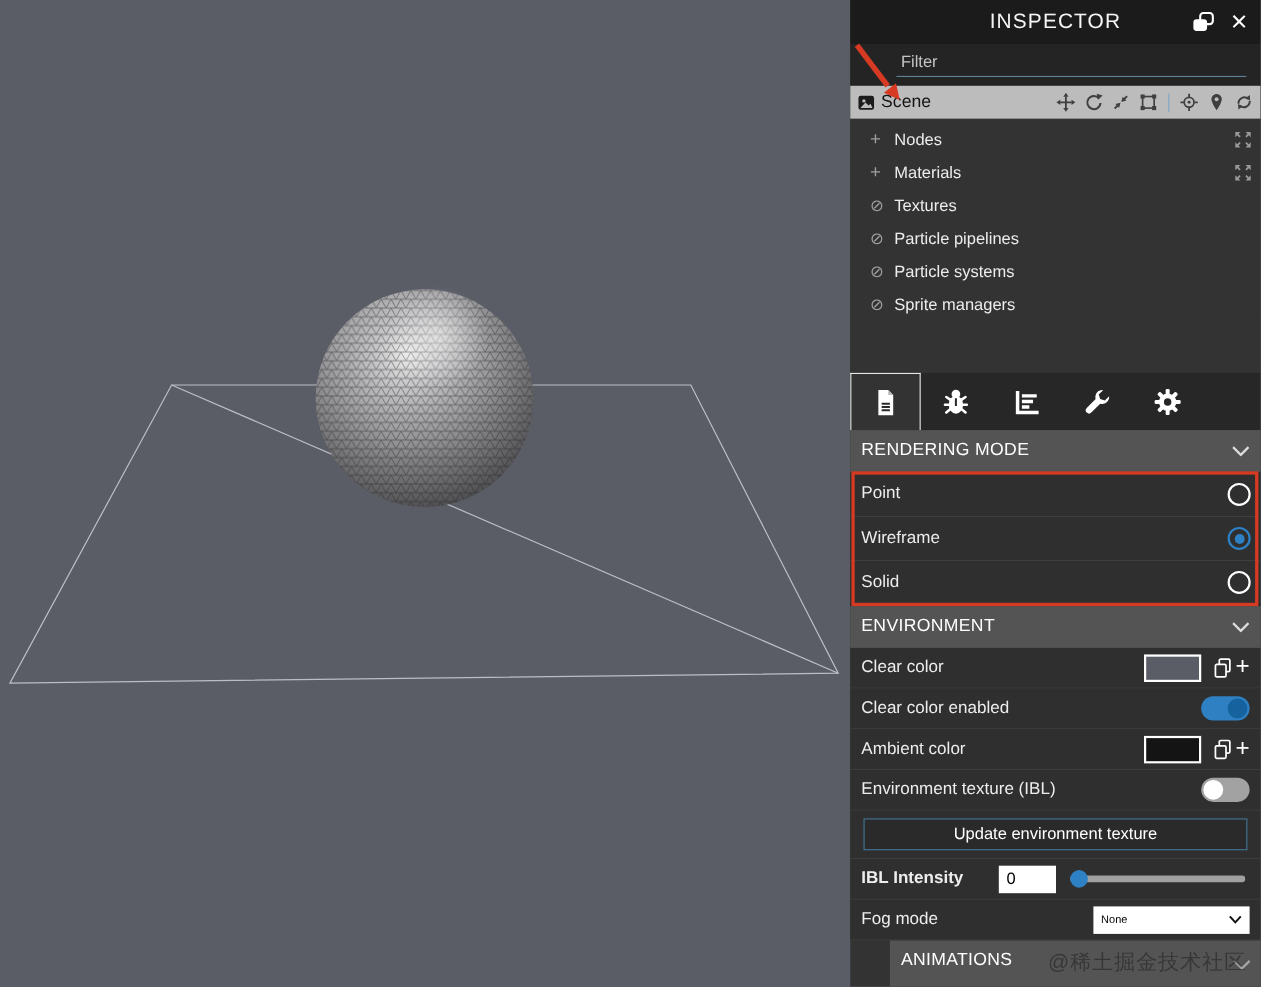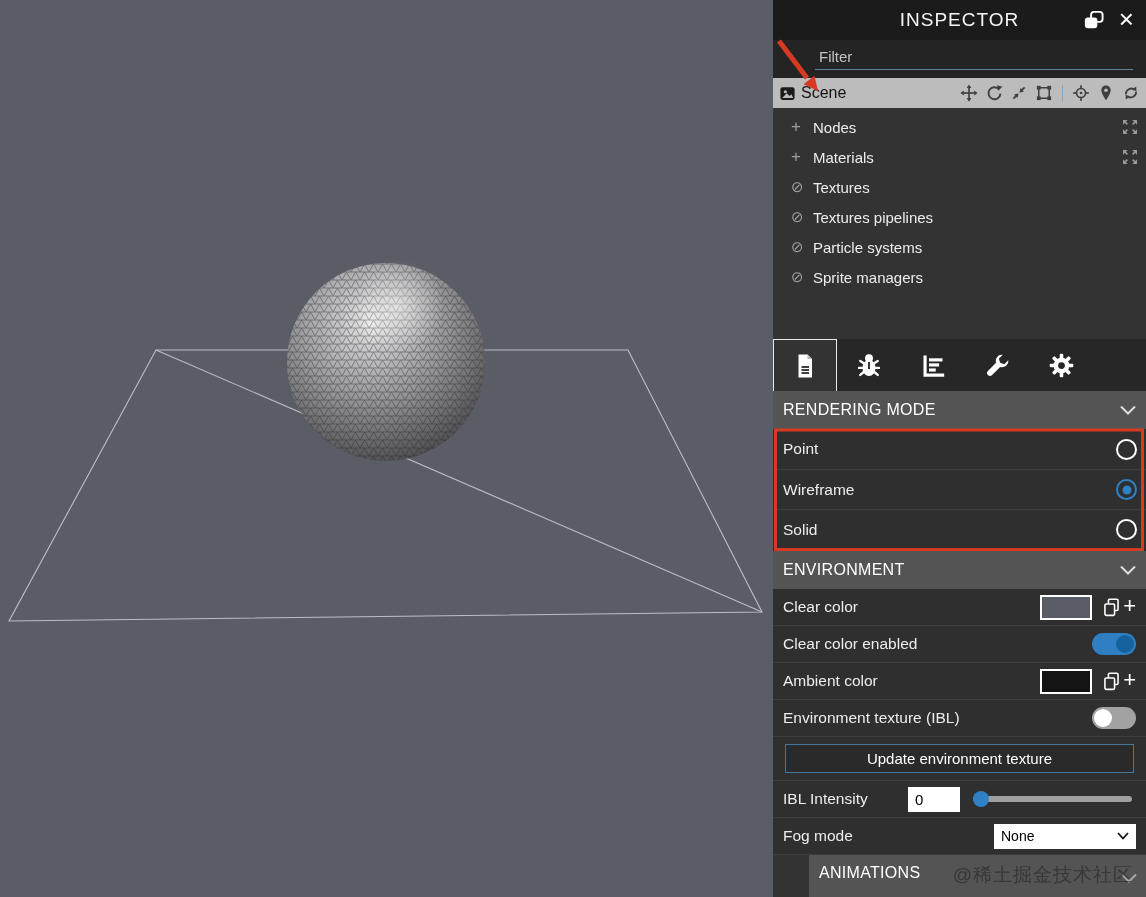--- a/index.html
+++ b/index.html
@@ -57,21 +57,21 @@
   .toggle.off .knob{position:absolute;left:2px;top:2px;width:18px;height:18px;border-radius:50%;background:#fff;}
   .btn-row{height:44px;flex:none;background:#2f2f2f;display:flex;align-items:center;justify-content:center;
     padding:0 12px;box-sizing:border-box;border-bottom:1px solid #3d3d3d;}
   .env-btn{width:100%;height:29px;background:#2a2a2a;border:1px solid #44789c;color:#fff;font-size:15px;
     font-family:inherit;cursor:default;}
   .numbox{width:52px;height:25px;background:#fff;border:none;color:#000;font-size:15px;padding:0 0 0 7px;
     box-sizing:border-box;margin-right:13px;font-family:inherit;flex:none;}
   .slider{flex:1;position:relative;height:6px;background:#a0a0a0;border-radius:3px;margin-right:4px;}
   .slider .sknob{position:absolute;left:0;top:50%;transform:translateY(-50%);width:16px;height:16px;border-radius:50%;background:#2d81c4;}
   .fselect{width:142px;height:25px;background:#fff;color:#000;display:flex;align-items:center;
-    padding:0 7px;box-sizing:border-box;font-size:14px;flex:none;}
+    padding:0 7px;box-sizing:border-box;font-size:10px;flex:none;}
   .fselect .fchev{margin-left:auto;display:inline-flex;}
   .anim-hdr{flex:1;background:#545454;display:flex;align-items:flex-start;padding:9px 10px 0;
     font-size:16px;color:#fff;letter-spacing:.3px;position:relative;margin-left:36px;}
   .watermark{position:absolute;right:13px;top:7px;font-size:19px;color:rgba(25,25,25,0.5);letter-spacing:1px;}
   .anim-chev{position:absolute;right:9px;top:14px;opacity:.8;}
   
   .annotations{position:absolute;left:0;top:0;width:1146px;height:897px;pointer-events:none;z-index:50;}
 </style>
 </head>
 <body>
@@ -234,21 +234,21 @@
               </g>
           </svg>
         </span>
       </div>
       <div class="tree-row">
         <span class="tree-prefix noentry">⊘</span>
         <span>Textures</span>
       </div>
       <div class="tree-row">
         <span class="tree-prefix noentry">⊘</span>
-        <span>Textures pipelines</span>
+        <span>Particle pipelines</span>
       </div>
       <div class="tree-row">
         <span class="tree-prefix noentry">⊘</span>
         <span>Particle systems</span>
       </div>
       <div class="tree-row">
         <span class="tree-prefix noentry">⊘</span>
         <span>Sprite managers</span>
       </div>
     </div>
@@ -380,21 +380,21 @@
       <span class="toggle off">
           <span class="knob"></span>
         </span>
     </div>
 
     <div class="btn-row">
       <button class="env-btn">Update environment texture</button>
     </div>
 
     <div class="prow">
-      <span class="plbl" style="flex:0 0 125px;">IBL Intensity</span>
+      <span class="plbl" style="flex:0 0 125px;font-weight:bold;">IBL Intensity</span>
       <input class="numbox" type="text" value="0" style="">
       <span class="slider">
           <span class="sknob"></span>
         </span>
     </div>
 
     <div class="prow">
       <span class="plbl">Fog mode</span>
       <span class="fselect">
         <span>None</span>

